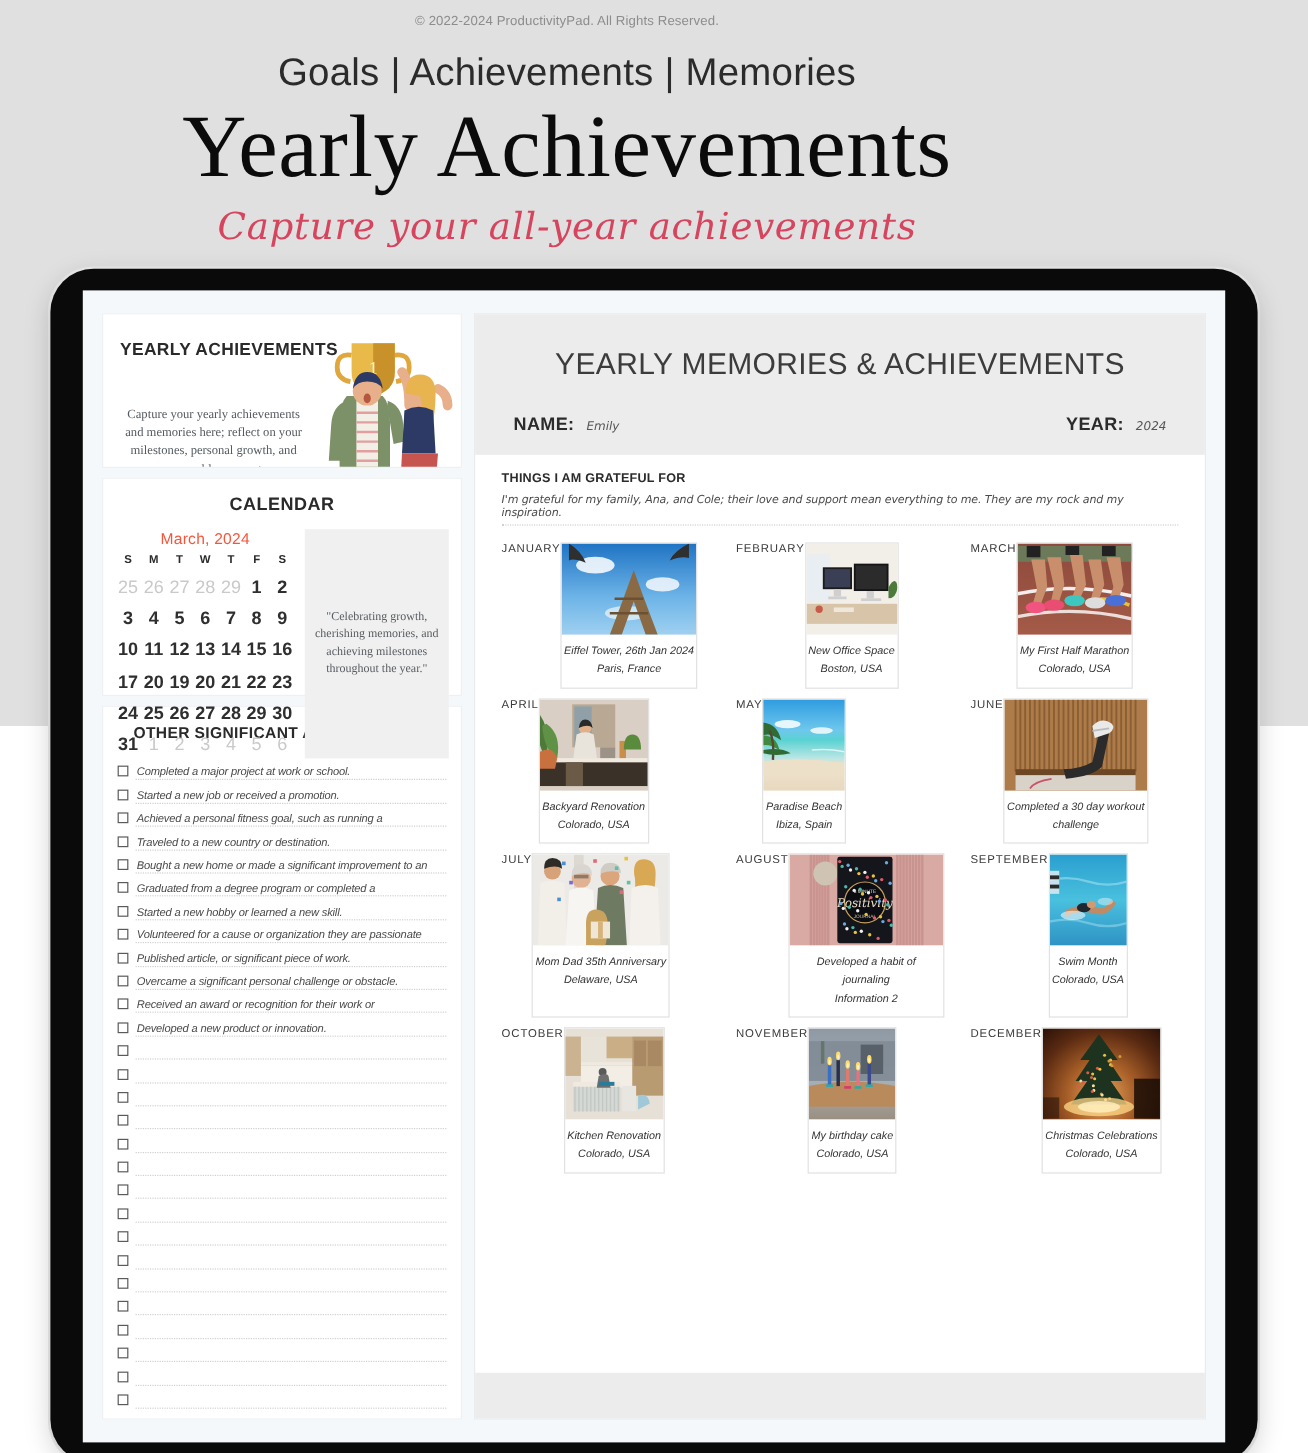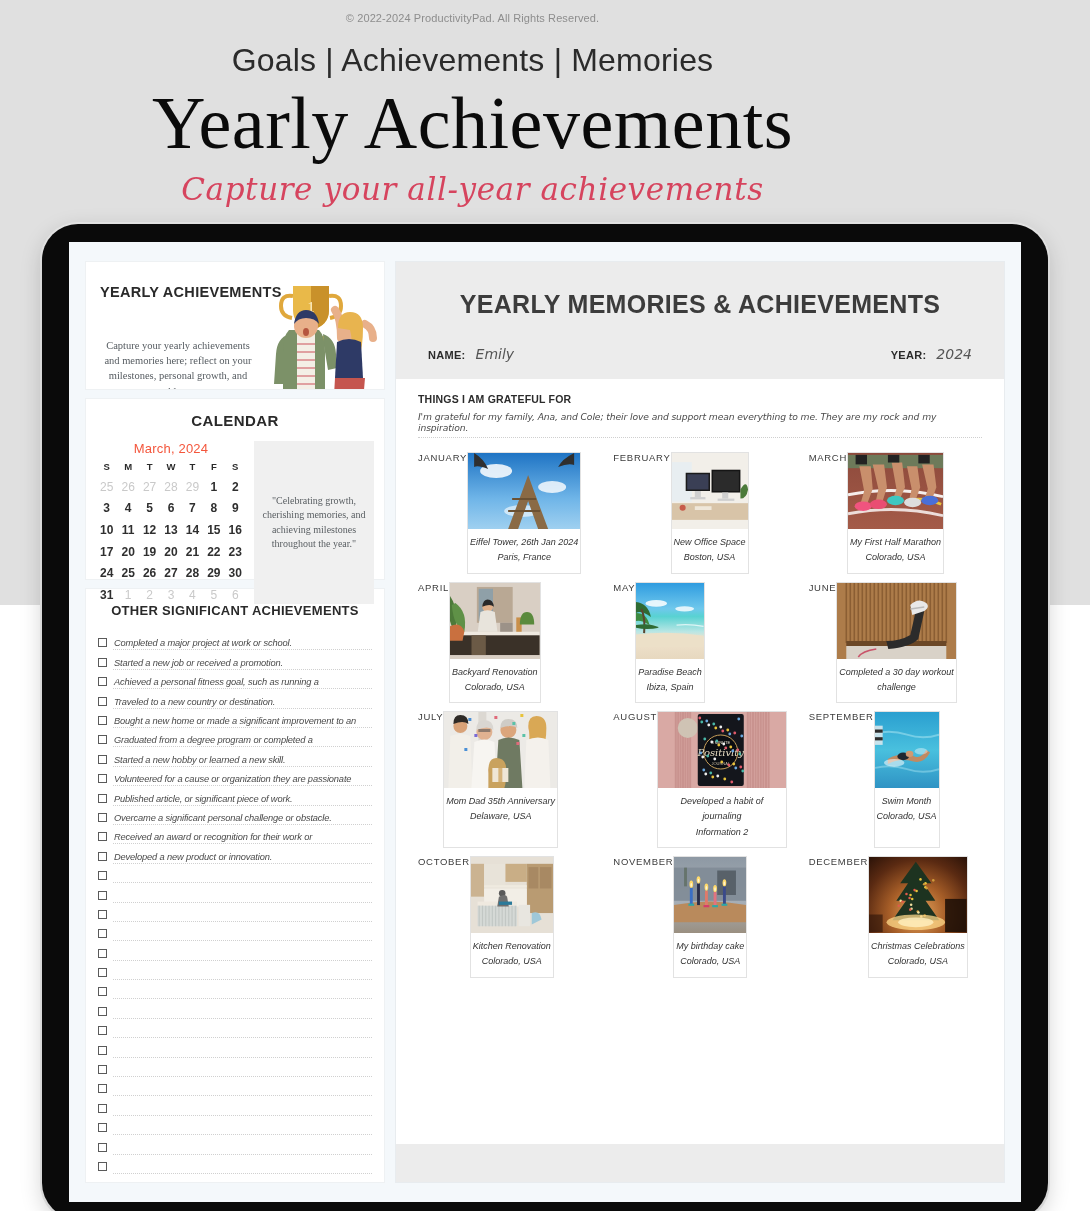--- a/index.html
+++ b/index.html
@@ -76,21 +76,21 @@
     font-size:10.5px; line-height:1.45; color:#555b60; text-align:center;
   }
   .illus { position:absolute; right:2px; top:6px; width:145px; height:160px;}
 
   .cal-panel { height:182px; position:relative; }
   .cal-title { text-align:center; padding-top:13px; font-size:15px; font-weight:700; color:#2a2a2a; letter-spacing:.4px;}
   .cal-body { display:flex; padding:12px 10px 0 10px; gap:8px; }
   .cal-left { width:150px; }
   .cal-month { text-align:center; font-size:13px; color:#f4563c; font-weight:500; margin-bottom:4px; letter-spacing:.2px;}
   .cal-grid { display:grid; grid-template-columns:repeat(7,1fr); row-gap:3px; }
-  .cal-grid div { text-align:center; font-size:12px; font-weight:700; color:#2f2f2f; line-height:1.55; }
+  .cal-grid div { text-align:center; font-size:15px; font-weight:700; color:#2f2f2f; line-height:1.55; }
   .cal-grid div.dow { font-weight:700; color:#2b2b2b; font-size:9.5px; }
   .cal-grid div.muted { color:#c9c9c9; font-weight:500; }
   .cal-quote {
     flex:1; background:#f0f0f0; display:flex; align-items:center; justify-content:center;
     padding:8px 6px;
     font-family:"Liberation Serif", serif;
     font-size:10px; line-height:1.45; color:#595e62; text-align:center;
   }
 
   .osa-panel { flex:1; padding:14px 12px 8px 12px; }
@@ -100,24 +100,24 @@
   .osa-line { flex:1; border-bottom:1px dotted #d0d0d0; position:relative; }
   .osa-text {
     position:absolute; left:1px; bottom:1px; white-space:nowrap;
     font-family:Liberation Sans, sans-serif; font-style:italic;
     font-size:9.3px; color:#4a4a4a; letter-spacing:-.15px;
   }
 
   
   .right-col { flex:1; display:flex; flex-direction:column; background:#ffffff; border:1px solid #e8ecef;}
   .rp-header { background:#ececec; padding:28px 26px 16px 26px; }
-  .rp-title { text-align:center; font-size:25px; font-weight:700; color:#3c3c3c; letter-spacing:.3px; }
+  .rp-title { text-align:center; font-size:25px; font-weight:400; color:#3c3c3c; letter-spacing:.3px; }
   .rp-meta { display:flex; justify-content:space-between; margin-top:26px; padding:0 6px; }
-  .meta-label { font-size:11px; font-weight:700; color:#2b2b2b; letter-spacing:.3px; }
-  .meta-val { font-family:"DejaVu Sans", sans-serif; font-style:italic; font-size:14px; color:#555; margin-left:10px; }
+  .meta-label { font-size:15px; font-weight:700; color:#2b2b2b; letter-spacing:.3px; }
+  .meta-val { font-family:"DejaVu Sans", sans-serif; font-style:italic; font-size:10px; color:#555; margin-left:10px; }
 
   .grateful { padding:14px 22px 0 22px; }
   .grateful-title { font-size:10.5px; font-weight:700; color:#2b2b2b; letter-spacing:.2px;}
   .grateful-text {
     margin-top:6px; padding-bottom:4px; border-bottom:1px dotted #cfcfcf;
     font-family:"DejaVu Sans", sans-serif; font-style:italic;
     font-size:9.2px; color:#4a4a4a; letter-spacing:-.1px;
   }
 
   .months-grid {

